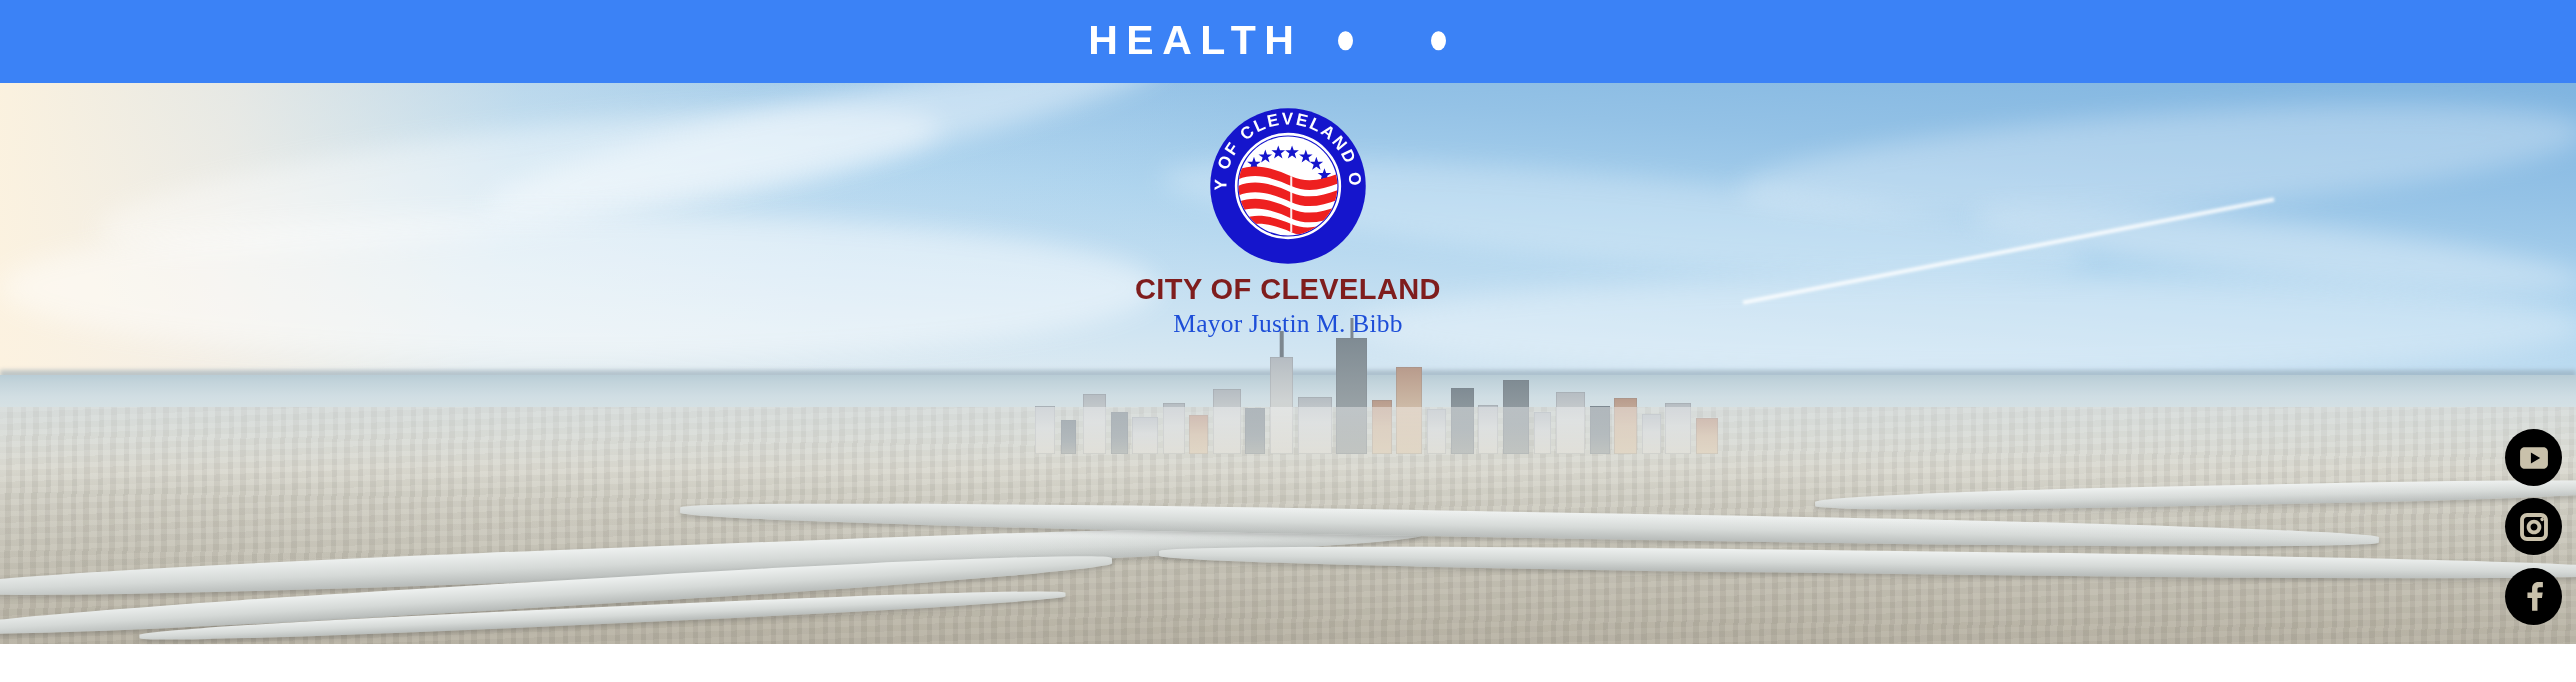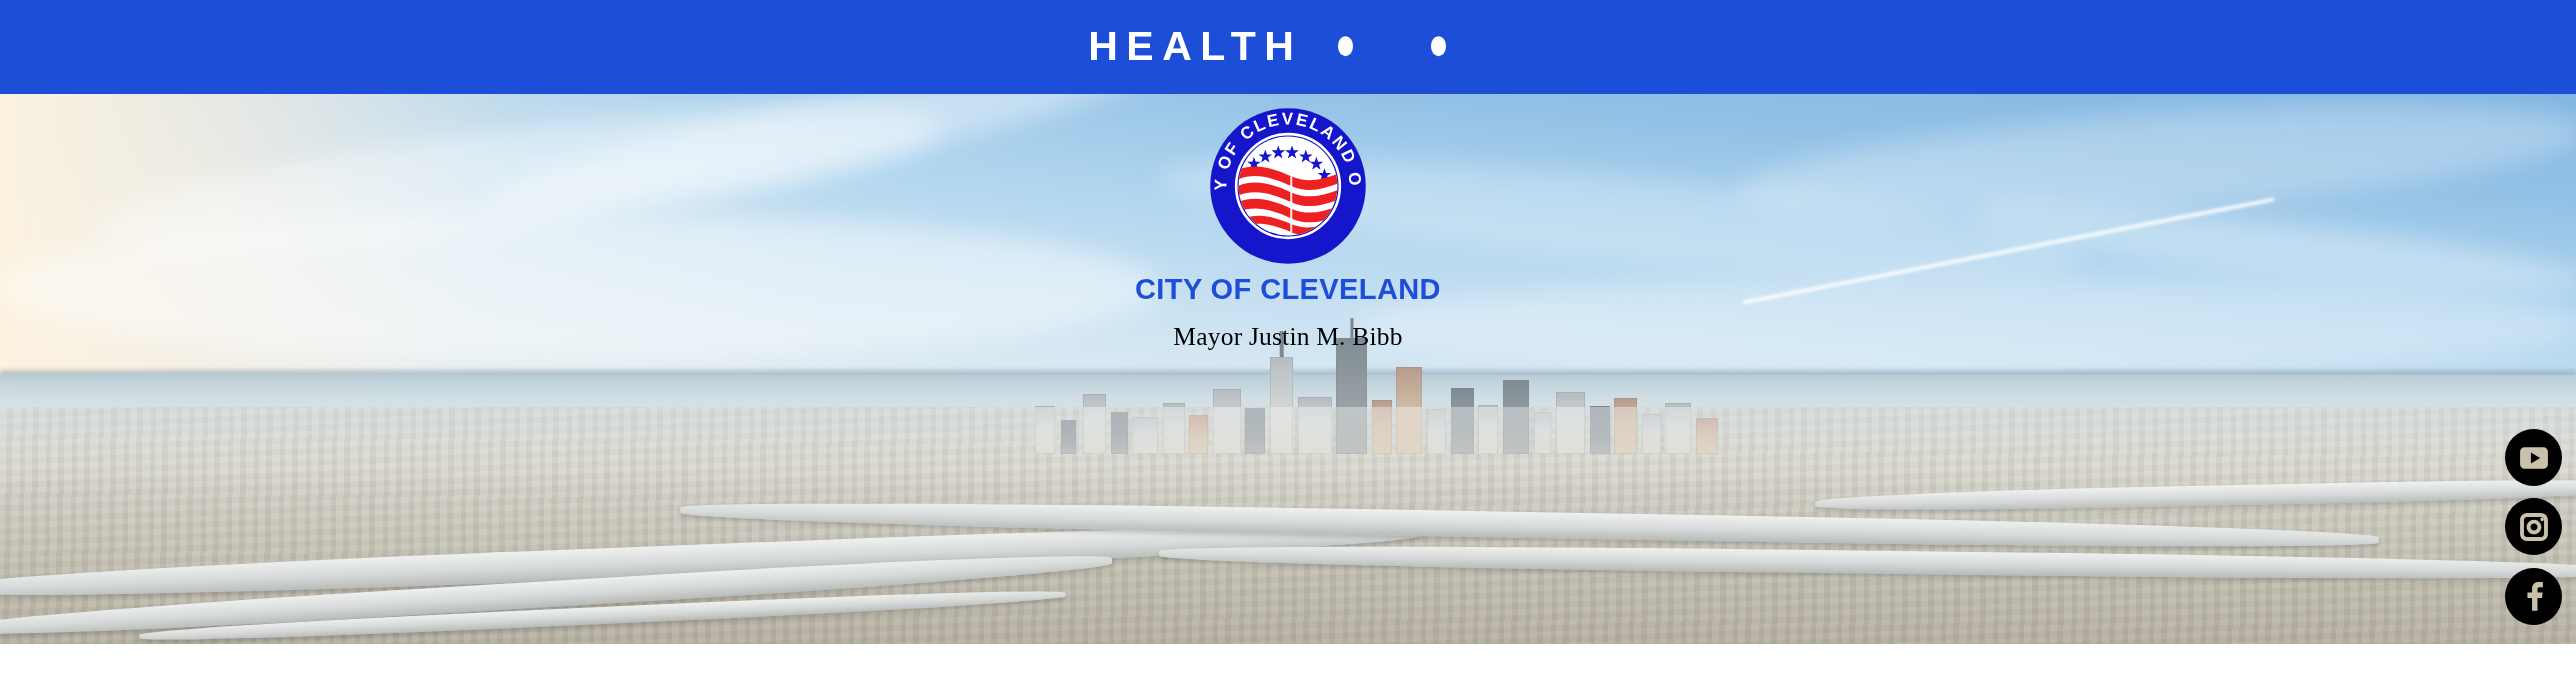--- a/index.html
+++ b/index.html
@@ -11,22 +11,22 @@
     height:682px;
     background:#ffffff;
     overflow:hidden;
   }
 
   
   .tagline-bar{
     position:absolute;
     left:0; top:0;
     width:2576px;
-    height:94px;
-    background:#1d4ed8;
+    height:83px;
+    background:#3b82f6;
     display:flex;
     align-items:center;
     justify-content:center;
     z-index:40;
   }
   .tagline-inner{
     display:flex;
     align-items:center;
     gap:0;
     transform:translateY(-0.8px);
@@ -199,31 +199,31 @@
     text-align:center;
     z-index:25;
   }
   .seal{
     width:162px;height:162px;
     margin:0 auto;
     display:block;
   }
   .city-name{
     margin-top:7.7px;
-    color:#1d4ed8;
+    color:#7f1d1d;
     font-family:"Liberation Sans",sans-serif;
     font-weight:bold;
     font-size:29px;
     letter-spacing:0.4px;
     line-height:1.05;
     white-space:nowrap;
   }
   .mayor-name{
-    margin-top:17px;
-    color:#000000;
+    margin-top:4px;
+    color:#1d4ed8;
     font-family:"Liberation Serif",serif;
     font-size:25.5px;
     font-weight:normal;
     letter-spacing:0.2px;
     white-space:nowrap;
   }
 
   
   .headline{
     position:absolute;

